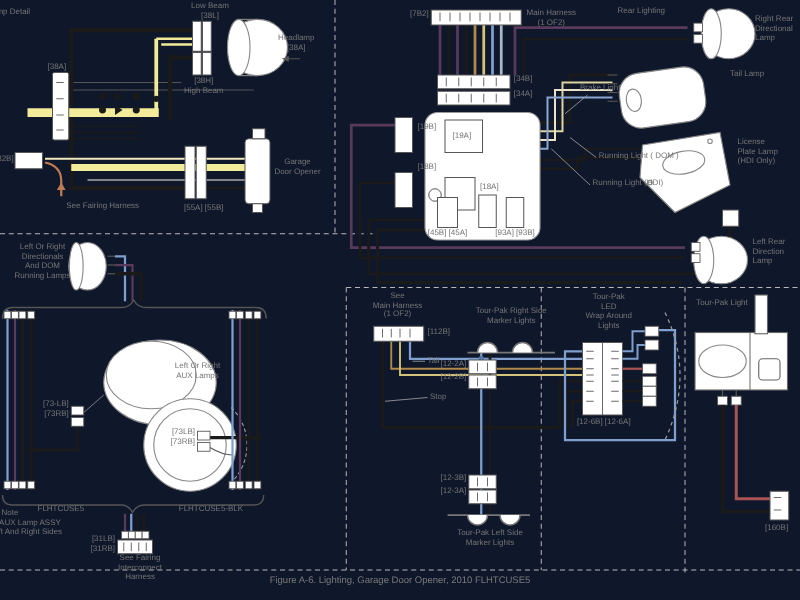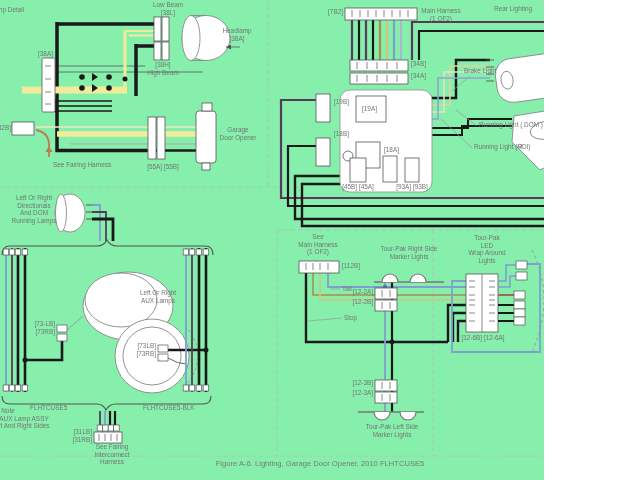--- a/index.html
+++ b/index.html
@@ -1,16 +1,16 @@
 <!DOCTYPE html>
 <html><head>
 <meta charset="utf-8">
 <style>
   html,body{margin:0;padding:0;background:#fff}
-  .stage{position:relative;width:544px;height:480px;background:#86efac;overflow:hidden;
+  .stage{position:relative;width:640px;height:480px;background:#0f172a;overflow:hidden;
          font-family:"Liberation Sans",sans-serif}
   .diagram{position:absolute;left:0;top:0}
   .lbl{position:absolute;font-size:6.4px;line-height:1.2;color:#757575;white-space:pre-line}
   .c{transform:translateX(-50%);text-align:center}
   .r{transform:translateX(-100%);text-align:right}
   .cap{position:absolute;font-size:7.6px;color:#7a7a7a;white-space:nowrap;transform:translateX(-50%)}
 </style>
 </head>
 <body>
 

